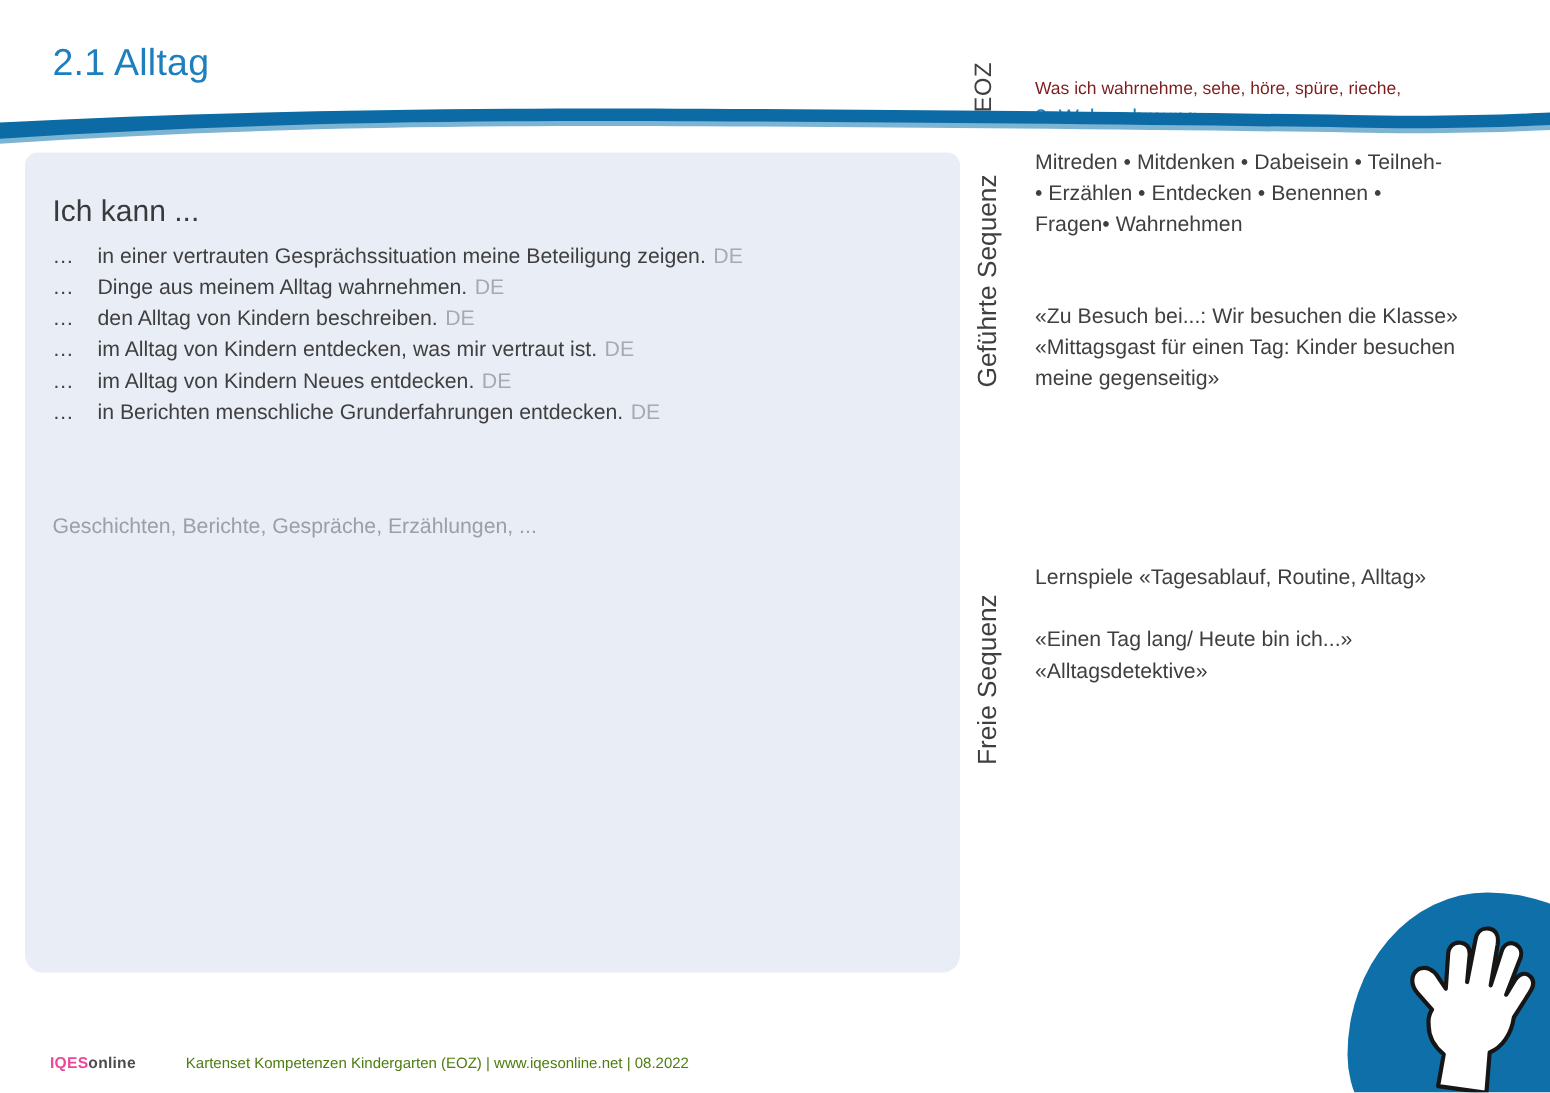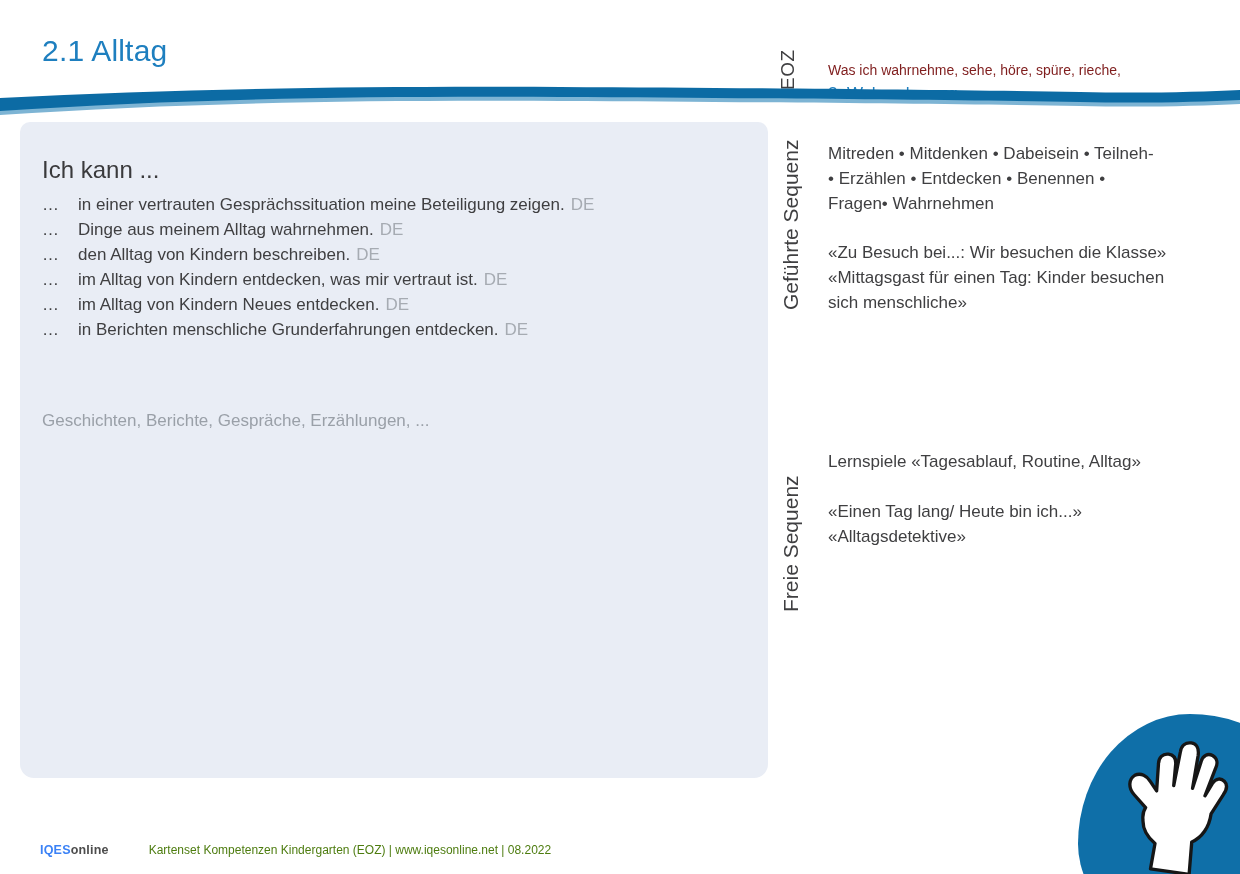--- a/index.html
+++ b/index.html
@@ -54,31 +54,31 @@
   .can-list .dots{flex:0 0 36px;}
   .can-list .tag{color:#a6abb2;margin-left:6px;}
   .materials{
     position:absolute;left:22px;top:272px;
     font-size:17px;color:#9aa0a8;
   }
   
   .guided-label{left:779px;top:114px;height:196px;font-size:21px;}
   .free-label{left:779px;top:446px;height:166px;font-size:21px;}
   .rcol{position:absolute;left:828px;width:404px;font-size:17px;line-height:25px;color:#3f3f41;}
-  .guided-keywords{top:117px;margin-top:24px;}
+  .guided-keywords{top:117px;}
   .guided-activities{top:240px;}
   .free-lines{top:449px;}
   .free-lines .gap-above{margin-top:25px;}
   
   .footer{
     position:absolute;left:40px;top:843px;
     display:flex;align-items:baseline;
   }
   .logo{font-size:12.5px;font-weight:700;letter-spacing:0.2px;}
-  .logo .brand{color:#3b82f6;}
+  .logo .brand{color:#ec4899;}
   .logo .brand2{color:#4d4d4d;}
   .footer-meta{margin-left:20px;font-size:12px;color:#4d7c0f;padding-left:20px;}
   
   .hand-blob{
     position:absolute;left:1078px;top:714px;width:238px;height:236px;
     background:#0f6fa8;
     border-radius:47% 53% 44% 56% / 55% 46% 54% 45%;
     z-index:6;
   }
   .hand-icon-svg{
@@ -140,21 +140,21 @@
 
   <div class="vlabel guided-label">Geführte Sequenz</div>
   <div class="rcol guided-keywords">
     <div>Mitreden • Mitdenken • Dabeisein • Teilneh-</div>
     <div>• Erzählen • Entdecken • Benennen •</div>
     <div>Fragen• Wahrnehmen</div>
   </div>
   <div class="rcol guided-activities">
     <div>«Zu Besuch bei...: Wir besuchen die Klasse»</div>
     <div>«Mittagsgast für einen Tag: Kinder besuchen</div>
-    <div>sich menschliche»</div>
+    <div>meine gegenseitig»</div>
   </div>
 
   <div class="vlabel free-label">Freie Sequenz</div>
   <div class="rcol free-lines">
     <div>Lernspiele «Tagesablauf, Routine, Alltag»</div>
     <div class="gap-above">«Einen Tag lang/ Heute bin ich...»</div>
     <div>«Alltagsdetektive»</div>
   </div>
 
   <div class="footer">

